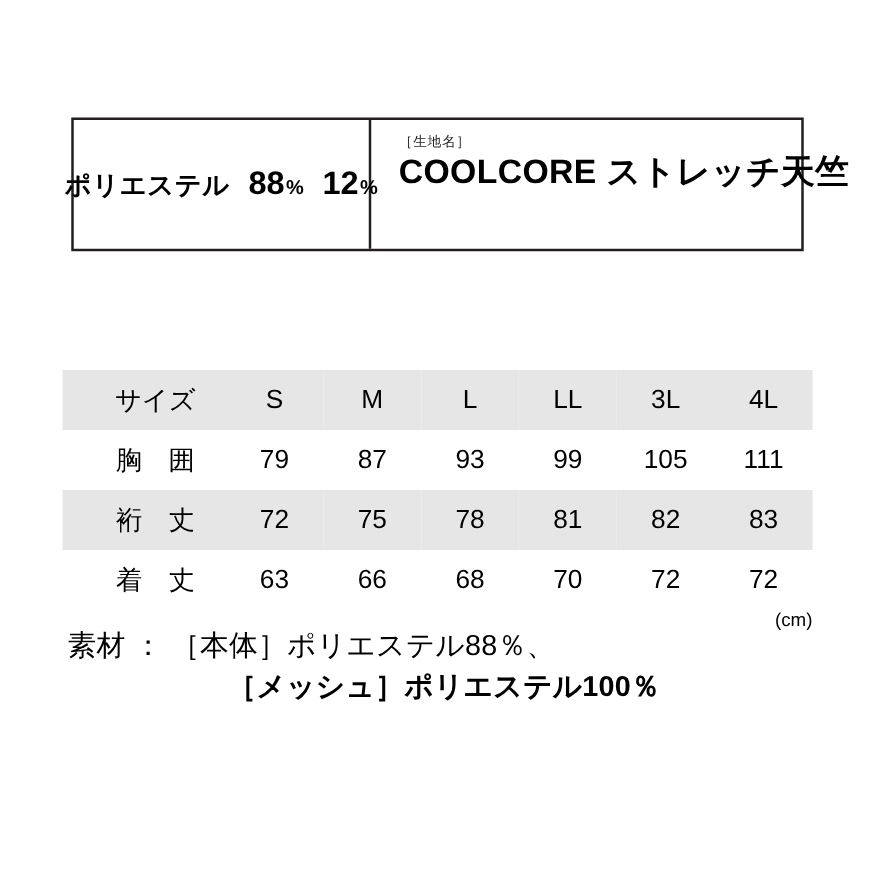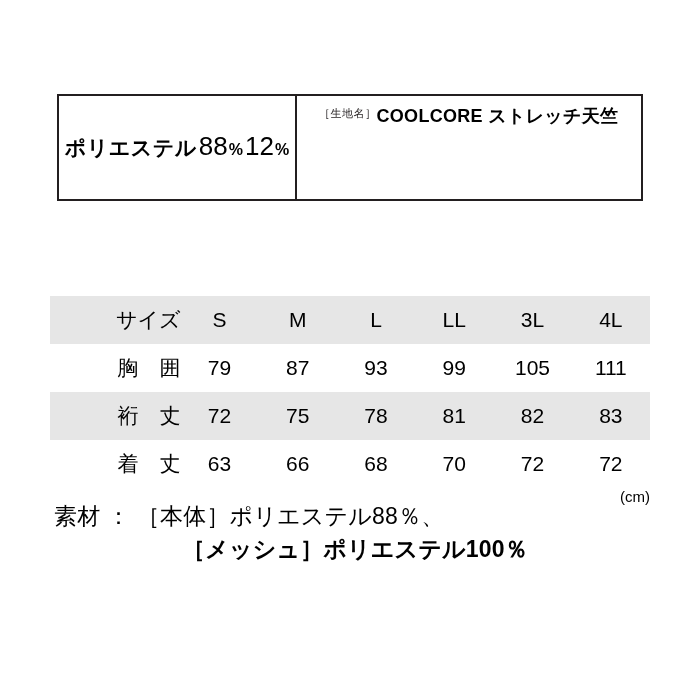--- a/index.html
+++ b/index.html
@@ -45,46 +45,46 @@
     line-height: 1.15;
     white-space: nowrap;
   }
   .blend-name {
     font-size: 21px;
     font-weight: bold;
     letter-spacing: 0.5px;
   }
   .blend-num {
     font-size: 26px;
-    font-weight: normal;
+    font-weight: bold;
     letter-spacing: 0px;
-    margin-left: 2px;
+    margin-left: 15px;
   }
   .blend-pct {
     font-size: 16px;
     font-weight: bold;
     margin-left: 1px;
   }
 
   .fabric-box {
     flex: 1;
     box-sizing: border-box;
     padding: 10px 0 0 22px;
     display: flex;
-    flex-direction: row;
+    flex-direction: column;
     justify-content: flex-start;
   }
   .fabric-label {
     font-size: 11px;
     color: #231f20;
     letter-spacing: 0.5px;
     margin-bottom: 1px;
   }
   .fabric-name {
-    font-size: 18px;
+    font-size: 27px;
     font-weight: bold;
     letter-spacing: 0.3px;
     line-height: 1.15;
     white-space: nowrap;
   }
   .fabric-desc {
     font-size: 13.5px;
     letter-spacing: 0.2px;
     margin-top: 3px;
   }
@@ -103,21 +103,21 @@
     font-weight: normal;
     text-align: center;
     height: 48px;
     padding: 0;
     vertical-align: middle;
   }
   .size-table tr.shade {
     background: #e6e6e6;
   }
   .size-table .rowhead {
-    text-align: right;
+    text-align: center;
     padding-left: 18px;
     font-size: 21px;
     letter-spacing: 0px;
     white-space: nowrap;
   }
   .size-table col.c-head { width: 130px; }
   .size-table col.c-val  { width: 78px; }
 
   .unit {
     position: absolute;

